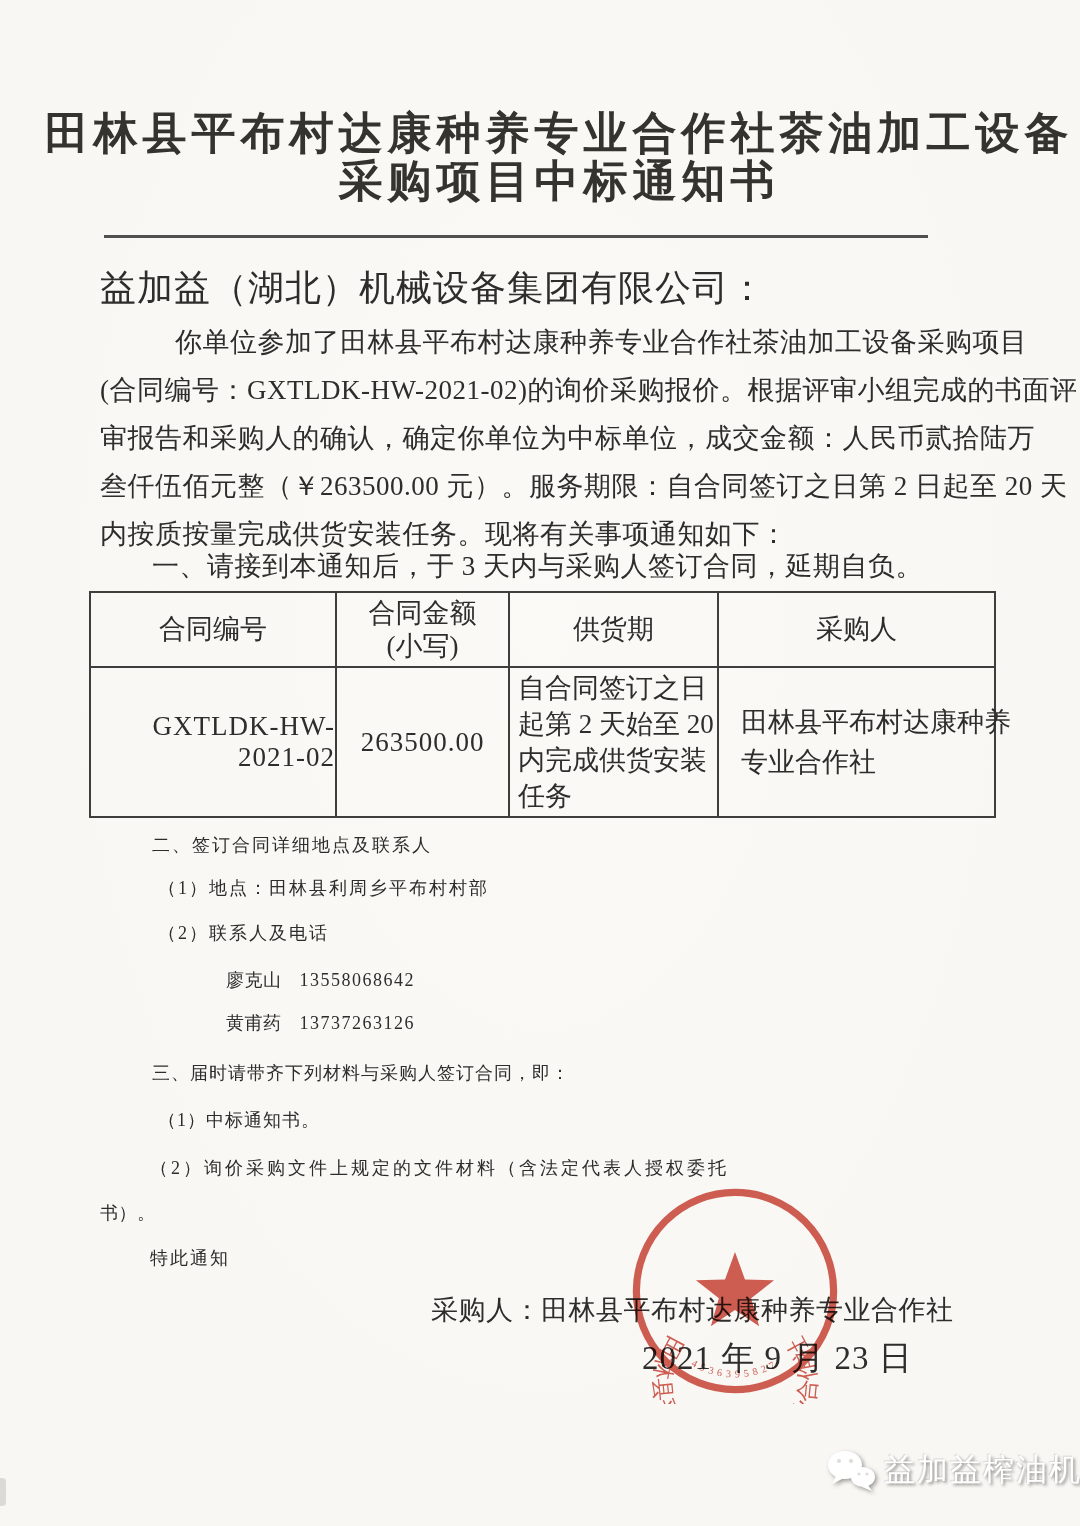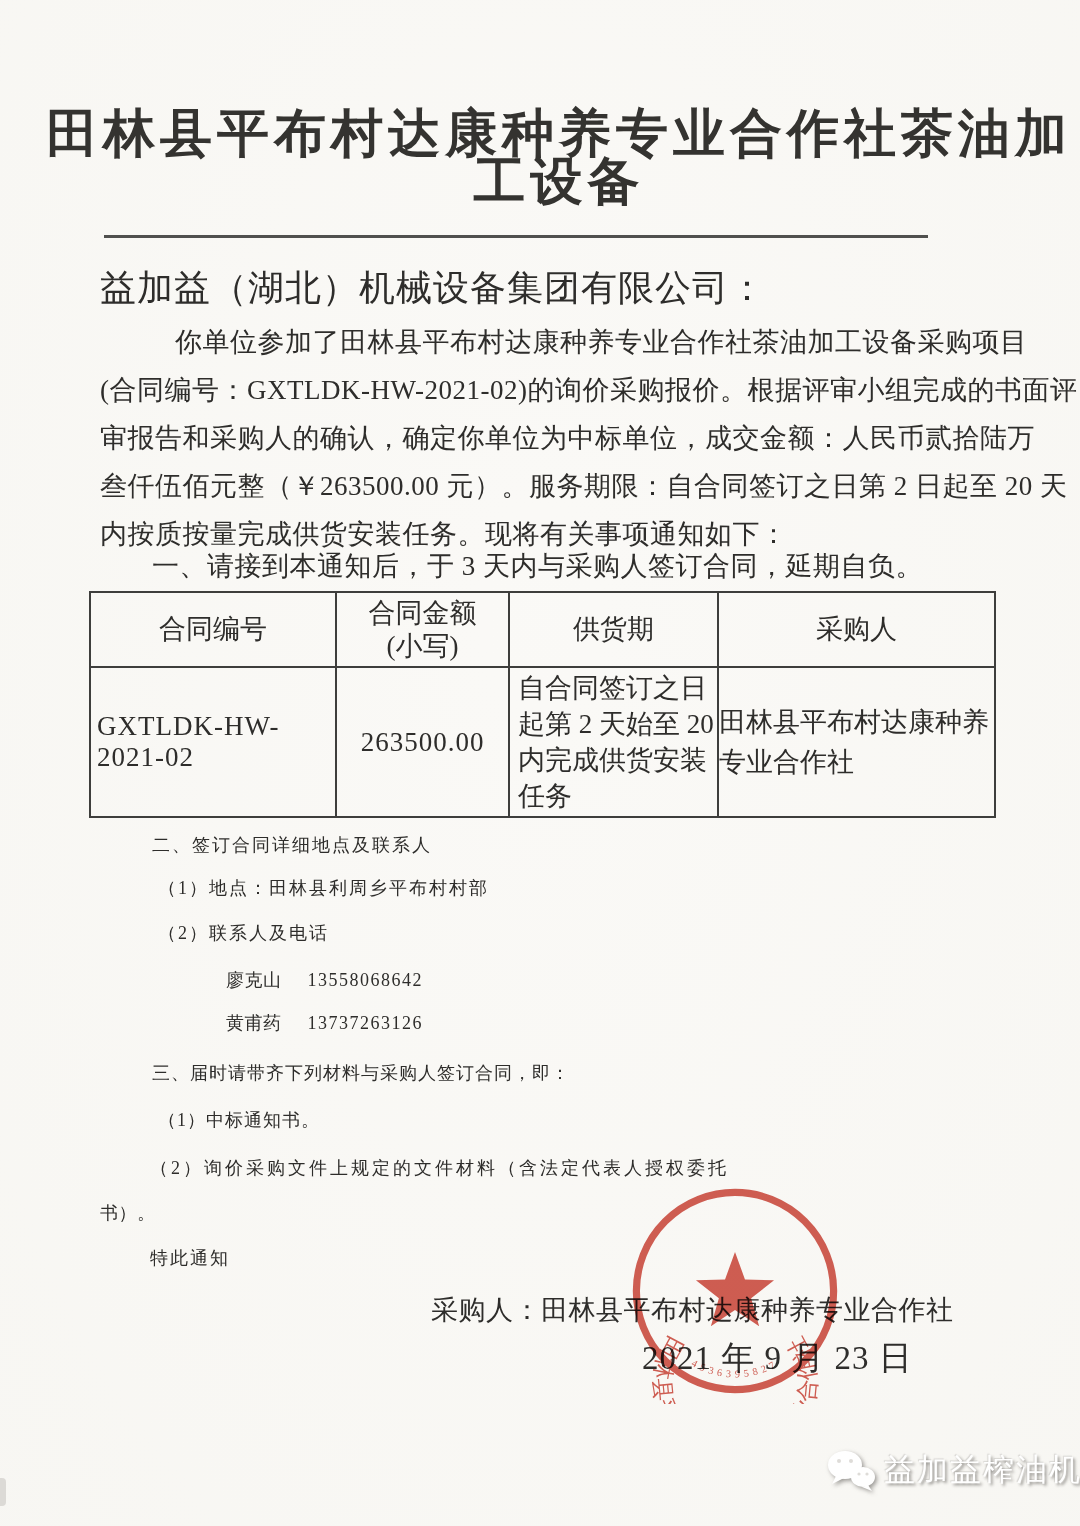--- a/index.html
+++ b/index.html
@@ -8,55 +8,55 @@
     position:relative; width:1080px; height:1526px;
     background:#fcfbf9;
     background-image: radial-gradient(ellipse at 50% 40%, rgba(250,249,246,.9) 0%, rgba(247,246,242,.9) 100%);
     font-family:"Liberation Serif","DejaVu Serif",serif;
     color:#2e2d2b; overflow:hidden;
   }
   .abs { position:absolute; }
 
   .doc-title {
     top:110px; left:0; width:100%; text-align:center;
-    font-size:52px; font-weight:bold; line-height:48px;
+    font-size:44px; font-weight:bold; line-height:48px;
     letter-spacing:5px; padding-left:38px; color:#343330;
   }
   .title-rule { top:235px; left:104px; width:824px; height:3px; background:#50504e; }
 
   .recipient { top:264px; left:100px; font-size:36px; letter-spacing:1px; }
 
   .intro { top:318px; left:100px; width:888px; font-size:27px; letter-spacing:.5px; }
   .intro .line { height:48px; line-height:48px; white-space:nowrap; }
   .intro .line.first { padding-left:75px; }
 
   .item-one { top:548px; left:152px; font-size:27px; letter-spacing:.5px; white-space:nowrap; }
 
   table.contract { 
     position:absolute; top:591px; left:89px; width:905px;
     border-collapse:collapse; table-layout:fixed; font-size:27px; color:#2e2d2b;
   }
   table.contract th, table.contract td { border:2.5px solid #3e3e3c; font-weight:normal; }
   table.contract tr.hdr { height:75px; }
   table.contract tr.bdy { height:146px; }
   th .hl { line-height:33px; text-align:center; }
-  td.c-no { padding-left:6px; letter-spacing:1px; }
+  td.c-no { letter-spacing:1px;text-align:right; }
   td.c-amt { text-align:center; letter-spacing:1px;margin-top:18px; }
   td.c-sup { padding:2px 2px 2px 8px; vertical-align:middle;margin-left:18px; }
   td.c-sup .cl { line-height:36px; white-space:nowrap; }
-  td.c-buy { padding-left:0; vertical-align:middle;margin-left:17px; }
+  td.c-buy { padding-left:22px; vertical-align:middle;margin-left:17px; }
   td.c-buy .cl { line-height:40px; white-space:nowrap; }
 
   .sec-line { position:absolute; font-size:18px; letter-spacing:.5px; white-space:nowrap; line-height:44px; }
   .sec2-heading { top:823px; left:152px; letter-spacing:2px; }
   .sec2-item1  { top:866px; left:158px; letter-spacing:2px; }
   .sec2-item2  { top:911px; left:158px; letter-spacing:2px; }
   .contact-1   { top:958px; left:226px; }
   .contact-2   { top:1001px; left:226px; }
-  .contact-row .phone { margin-left:26px; letter-spacing:1.5px; }
+  .contact-row .phone { margin-left:18px; letter-spacing:1.5px; }
   .sec3-heading{ top:1051px; left:152px; letter-spacing:1px; }
   .sec3-item1  { top:1098px; left:158px; letter-spacing:1px; }
   .sec3-item2a { top:1146px; left:150px; letter-spacing:3px; }
   .sec3-item2b { top:1191px; left:100px; }
   .closing     { top:1236px; left:150px; letter-spacing:2px; }
 
   .buyer-line { top:1288px; left:431px; font-size:27px; letter-spacing:.5px; line-height:44px; white-space:nowrap; }
   .date-line  { top:1336px; left:642px; font-size:33px; letter-spacing:1px; line-height:44px; white-space:nowrap; }
 
   .stamp { top:1178px; left:622px; width:226px; height:226px; opacity:.86; mix-blend-mode:multiply; }
@@ -75,20 +75,21 @@
 
   .artifact { left:0; top:1478px; width:6px; height:28px; background:#dcdad6; border-radius:0 4px 4px 0; }
 </style>
 </head>
 <body>
 
 <div class="page">
 
   <div class="abs doc-title">
     <div>田林县平布村达康种养专业合作社茶油加工设备</div>
+    <div>采购项目中标通知书</div>
   </div>
   <div class="abs title-rule"></div>
 
   <div class="abs recipient">益加益（湖北）机械设备集团有限公司：</div>
 
   <div class="abs intro">
     <div class="line first">你单位参加了田林县平布村达康种养专业合作社茶油加工设备采购项目</div>
     <div class="line">(合同编号：GXTLDK-HW-2021-02)的询价采购报价。根据评审小组完成的书面评</div>
     <div class="line">审报告和采购人的确认，确定你单位为中标单位，成交金额：人民币贰拾陆万</div>
     <div class="line">叁仟伍佰元整（￥263500.00 元）。服务期限：自合同签订之日第 2 日起至 20 天</div>

